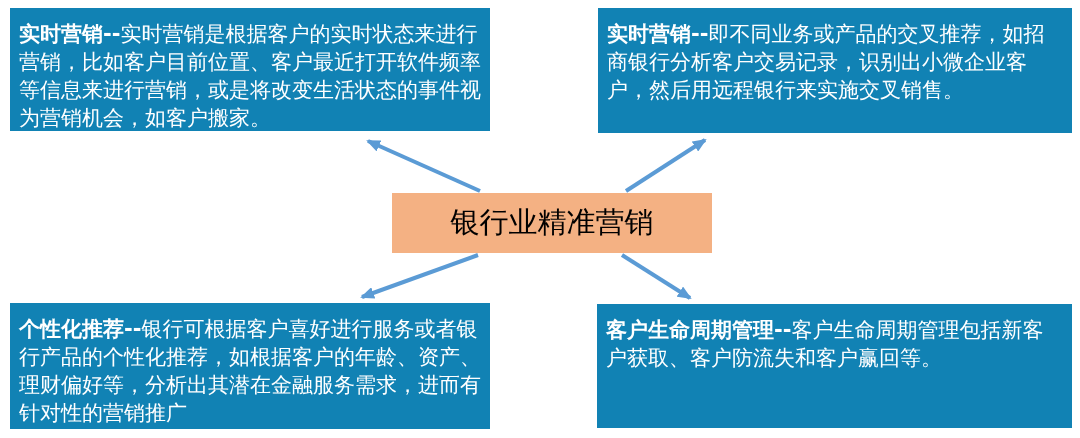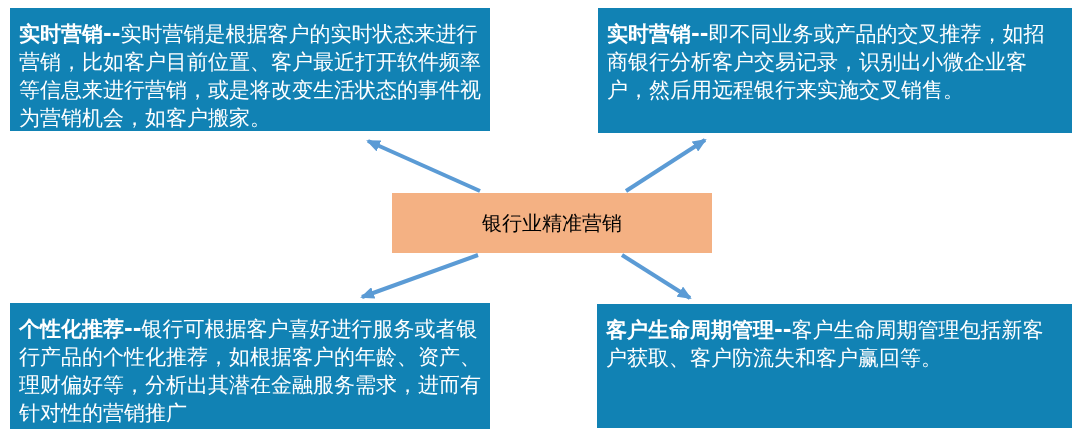--- a/index.html
+++ b/index.html
@@ -37,21 +37,21 @@
   #node-bottom-left  { left: 10px;  top: 303px; width: 480px; height: 126px; }
   #node-bottom-right { left: 597px; top: 304px; width: 475px; height: 124px; }
   #center-node {
     position: absolute;
     left: 392px;
     top: 193px;
     width: 320px;
     height: 60px;
     background: var(--center-background, #F4B183);
     color: var(--center-text, #000000);
-    font-size: 20px;
+    font-size: 29px;
     display: flex;
     align-items: center;
     justify-content: center;
     box-sizing: border-box;
   }
   #arrows-layer {
     position: absolute;
     left: 0;
     top: 0;
     width: 1080px;

